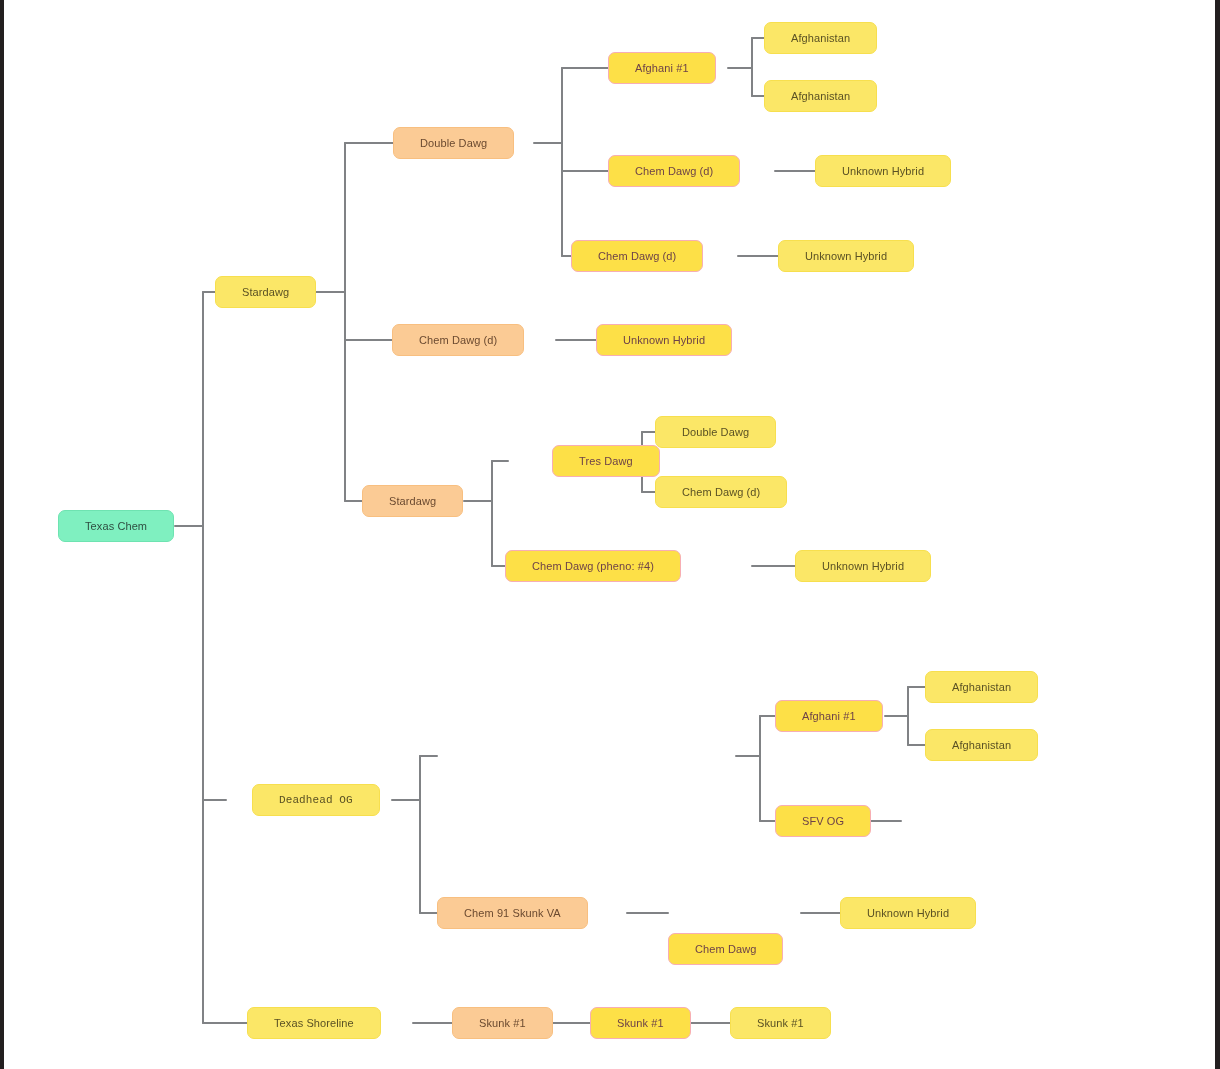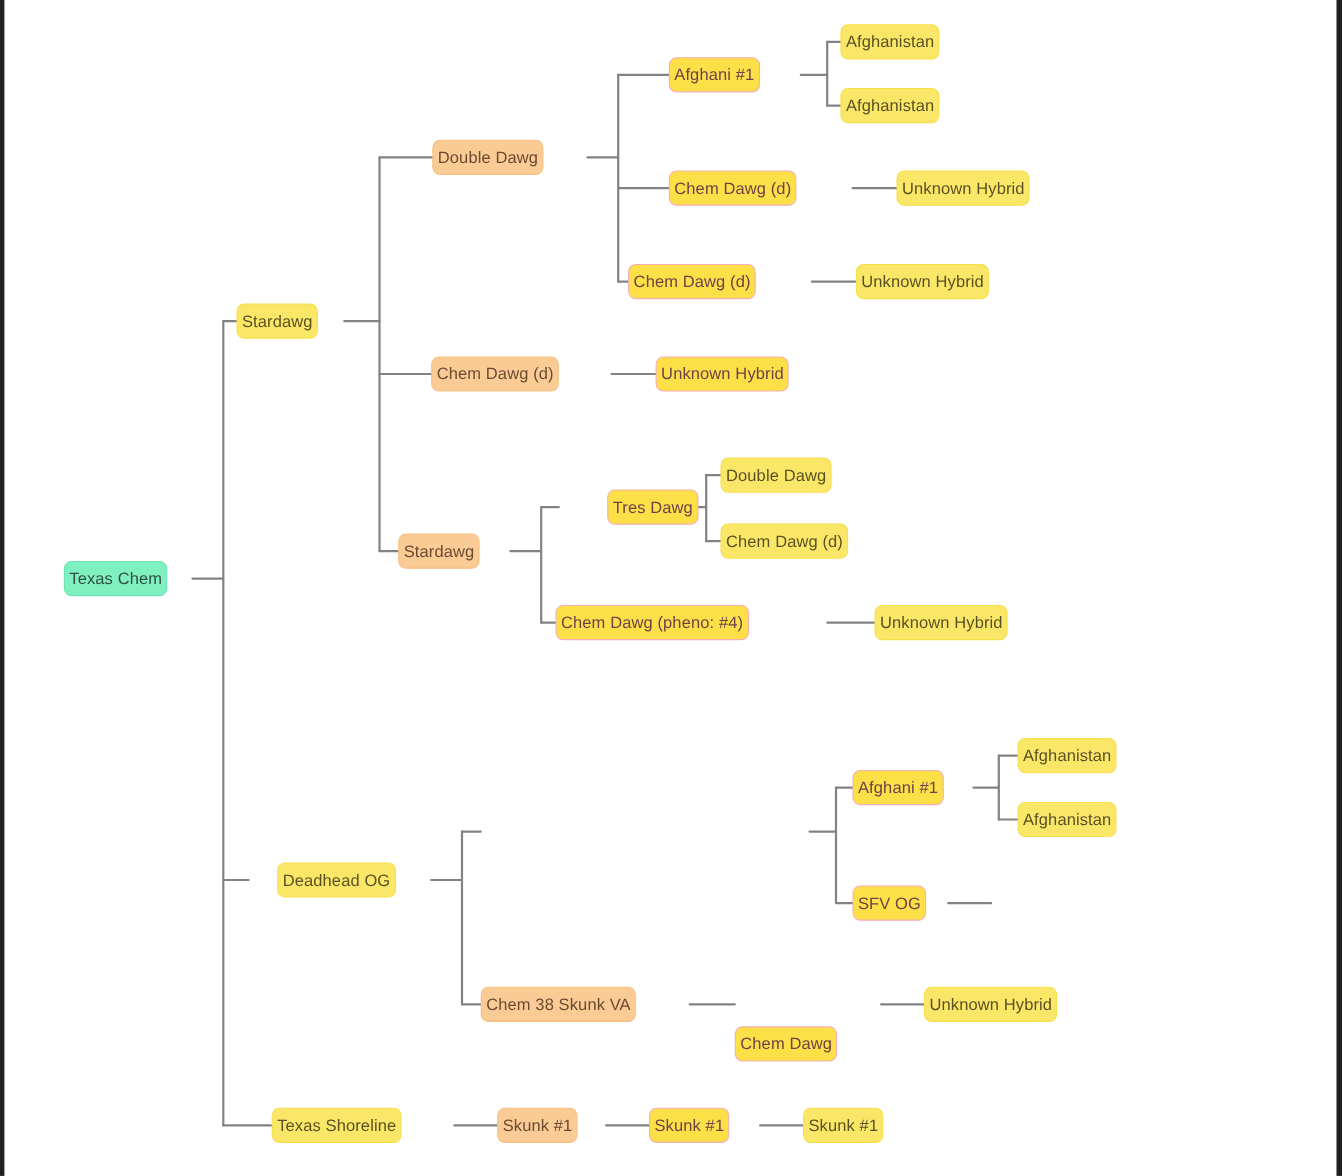--- a/index.html
+++ b/index.html
@@ -39,24 +39,24 @@
     stroke-linejoin: round;
   }
 
   .node {
     position: absolute;
     box-sizing: border-box;
     display: flex;
     align-items: center;
     justify-content: center;
     height: 32px;
-    padding: 0 4px;
+    padding: 0 26px;
     border-radius: 7px;
     white-space: nowrap;
-    font-size: 15px;
+    font-size: 11px;
     letter-spacing: 0.1px;
     color: #4d4038;
     transform: translateY(-50%);
   }
   .node.green {
     background: #7ff0c0;
     border: 1px solid #6ee3b1;
     color: #2f4f42;
     margin-left: 14px;
   }
@@ -181,33 +181,33 @@
   <div class="node pink" style="left:508px; top:461px;margin-left:44px;">Tres Dawg</div>
 
   <div class="node yellow" style="left:655px; top:432px;">Double Dawg</div>
 
   <div class="node yellow" style="left:655px; top:492px;">Chem Dawg (d)</div>
 
   <div class="node pink" style="left:505px; top:566px;">Chem Dawg (pheno: #4)</div>
 
   <div class="node yellow" style="left:795px; top:566px;">Unknown Hybrid</div>
 
-  <div class="node yellow" style="left:252px; top:800px;">Deadhead OG</div>
+  <div class="node yellow" style="left:252px; top:800px;font-family:Liberation Mono, monospace;">Deadhead OG</div>
 
 
   <div class="node pink" style="left:775px; top:716px;">Afghani #1</div>
 
   <div class="node yellow" style="left:925px; top:687px;">Afghanistan</div>
 
   <div class="node yellow" style="left:925px; top:745px;">Afghanistan</div>
 
   <div class="node pink" style="left:775px; top:821px;">SFV OG</div>
 
 
-  <div class="node orange" style="left:437px; top:913px;">Chem 38 Skunk VA</div>
+  <div class="node orange" style="left:437px; top:913px;">Chem 91 Skunk VA</div>
 
   <div class="node pink" style="left:668px; top:913px;margin-top:36px;">Chem Dawg</div>
 
   <div class="node yellow" style="left:840px; top:913px;">Unknown Hybrid</div>
 
   <div class="node yellow" style="left:247px; top:1023px;">Texas Shoreline</div>
 
   <div class="node orange" style="left:452px; top:1023px;">Skunk #1</div>
 
   <div class="node pink" style="left:590px; top:1023px;">Skunk #1</div>

